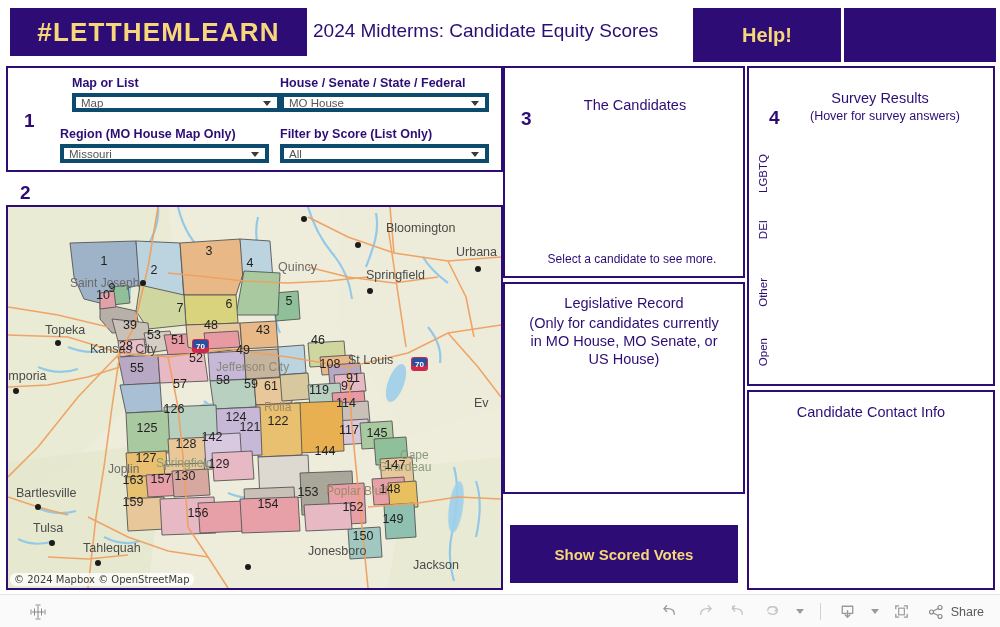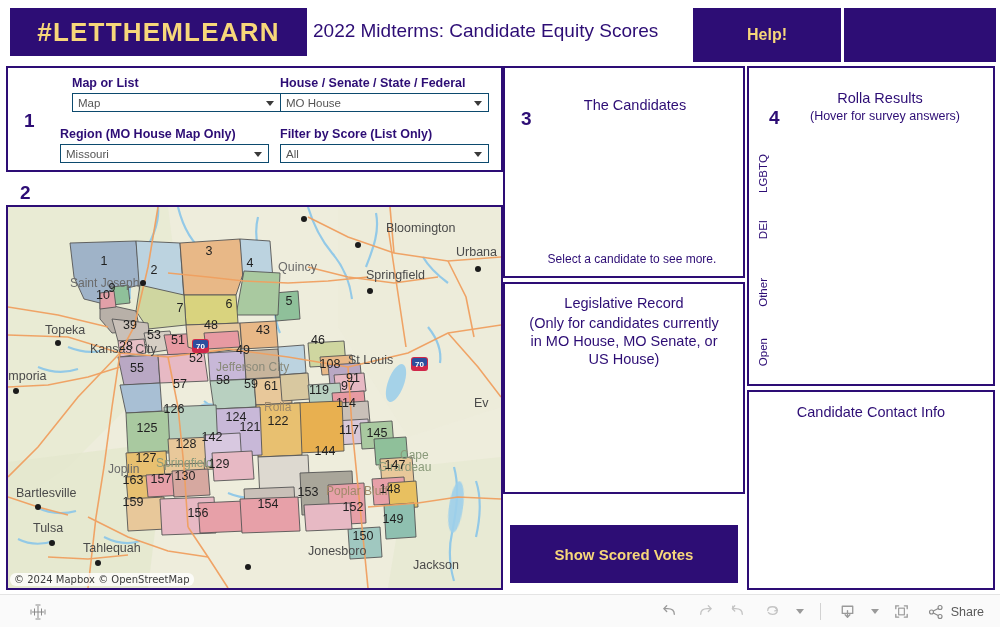--- a/index.html
+++ b/index.html
@@ -32,21 +32,21 @@
   .header-title {
     position: absolute; left: 313px; top: 20px;
     font-size: 19px; color: #2d0d75; font-weight: 500;
     white-space: nowrap;
   }
   .help-block {
     position: absolute; left: 693px; top: 8px; width: 148px; height: 54px;
     background: #2d0d75;
     display: flex; align-items: center; justify-content: center;
   }
-  .help-block .help-text { color: #f7d77a; font-size: 16px; font-weight: bold; }
+  .help-block .help-text { color: #f7d77a; font-size: 20px; font-weight: bold; }
   .header-filler {
     position: absolute; left: 844px; top: 8px; width: 152px; height: 54px;
     background: #2d0d75;
   }
 
   
   .panel { position: absolute; background: #ffffff; border: 2px solid #2d0d75; }
   .panel-title {
     text-align: center; color: #2d0d75; font-size: 14.5px;
     font-weight: 500; line-height: 1.25;
@@ -57,21 +57,21 @@
 
   
   #panel-filters { left: 6px; top: 66px; width: 497px; height: 106px; }
   .field { position: absolute; }
   .field-label {
     color: #2d0d75; font-size: 12.5px; font-weight: bold;
     margin-bottom: 3px; white-space: nowrap;
   }
   .select-box {
     width: 209px; height: 19px;
-    border: 1px solid #0c4a6e; background: #ffffff;
+    border: 4px solid #0c4a6e; background: #ffffff;
     display: flex; align-items: center; position: relative;
     padding-left: 5px;
   }
   .select-box .sel-val { font-size: 11.5px; color: #555555; }
   .caret {
     position: absolute; right: 6px; top: 50%; margin-top: -2px;
     width: 0; height: 0;
     border-left: 4px solid transparent; border-right: 4px solid transparent;
     border-top: 5px solid #3a3a3a;
   }
@@ -151,21 +151,21 @@
 </style>
 </head>
 <body>
 
 <div id="app">
 
   <div class="header">
     <div class="brand-banner">
       <span class="brand-text">#LETTHEMLEARN</span>
     </div>
-    <div class="header-title">2022 Midterms: Candidate Equity Scores</div>
+    <div class="header-title">2024 Midterms: Candidate Equity Scores</div>
     <div class="help-block">
       <span class="help-text">Help!</span>
     </div>
     <div class="header-filler"></div>
   </div>
 
   <div class="panel" id="panel-filters">
     <div class="step-num" style="left:16px; top:42px;">1</div>
 
     <div class="field" style="left:52px; top:8px;margin-left:12px;">
@@ -460,21 +460,21 @@
     <div class="panel-title" style="margin-top:10px;">Legislative Record</div>
     <div class="panel-title" style="margin-top:2px; padding:0 22px;">(Only for candidates currently in MO House, MO Senate, or US House)</div>
   </div>
 
   <div id="btn-scored-votes">
     <span class="btn-label">Show Scored Votes</span>
   </div>
 
   <div class="panel" id="panel-survey">
     <div class="step-num" style="left:20px; top:39px;">4</div>
-    <div class="panel-title" style="margin-top:21px; padding-left:18px;">Rolla Results</div>
+    <div class="panel-title" style="margin-top:21px; padding-left:18px;">Survey Results</div>
     <div class="panel-title" style="margin-top:2px; padding-left:28px; font-size:12.5px;">(Hover for survey answers)</div>
 
     <div class="survey-rowlabel" style="top:86px;">LGBTQ</div>
     <div class="survey-rowlabel" style="top:152px;">DEI</div>
     <div class="survey-rowlabel" style="top:210px;">Other</div>
     <div class="survey-rowlabel" style="top:270px;">Open</div>
   </div>
 
   <div class="panel" id="panel-contact">
     <div class="panel-title" style="margin-top:11px;">Candidate Contact Info</div>

